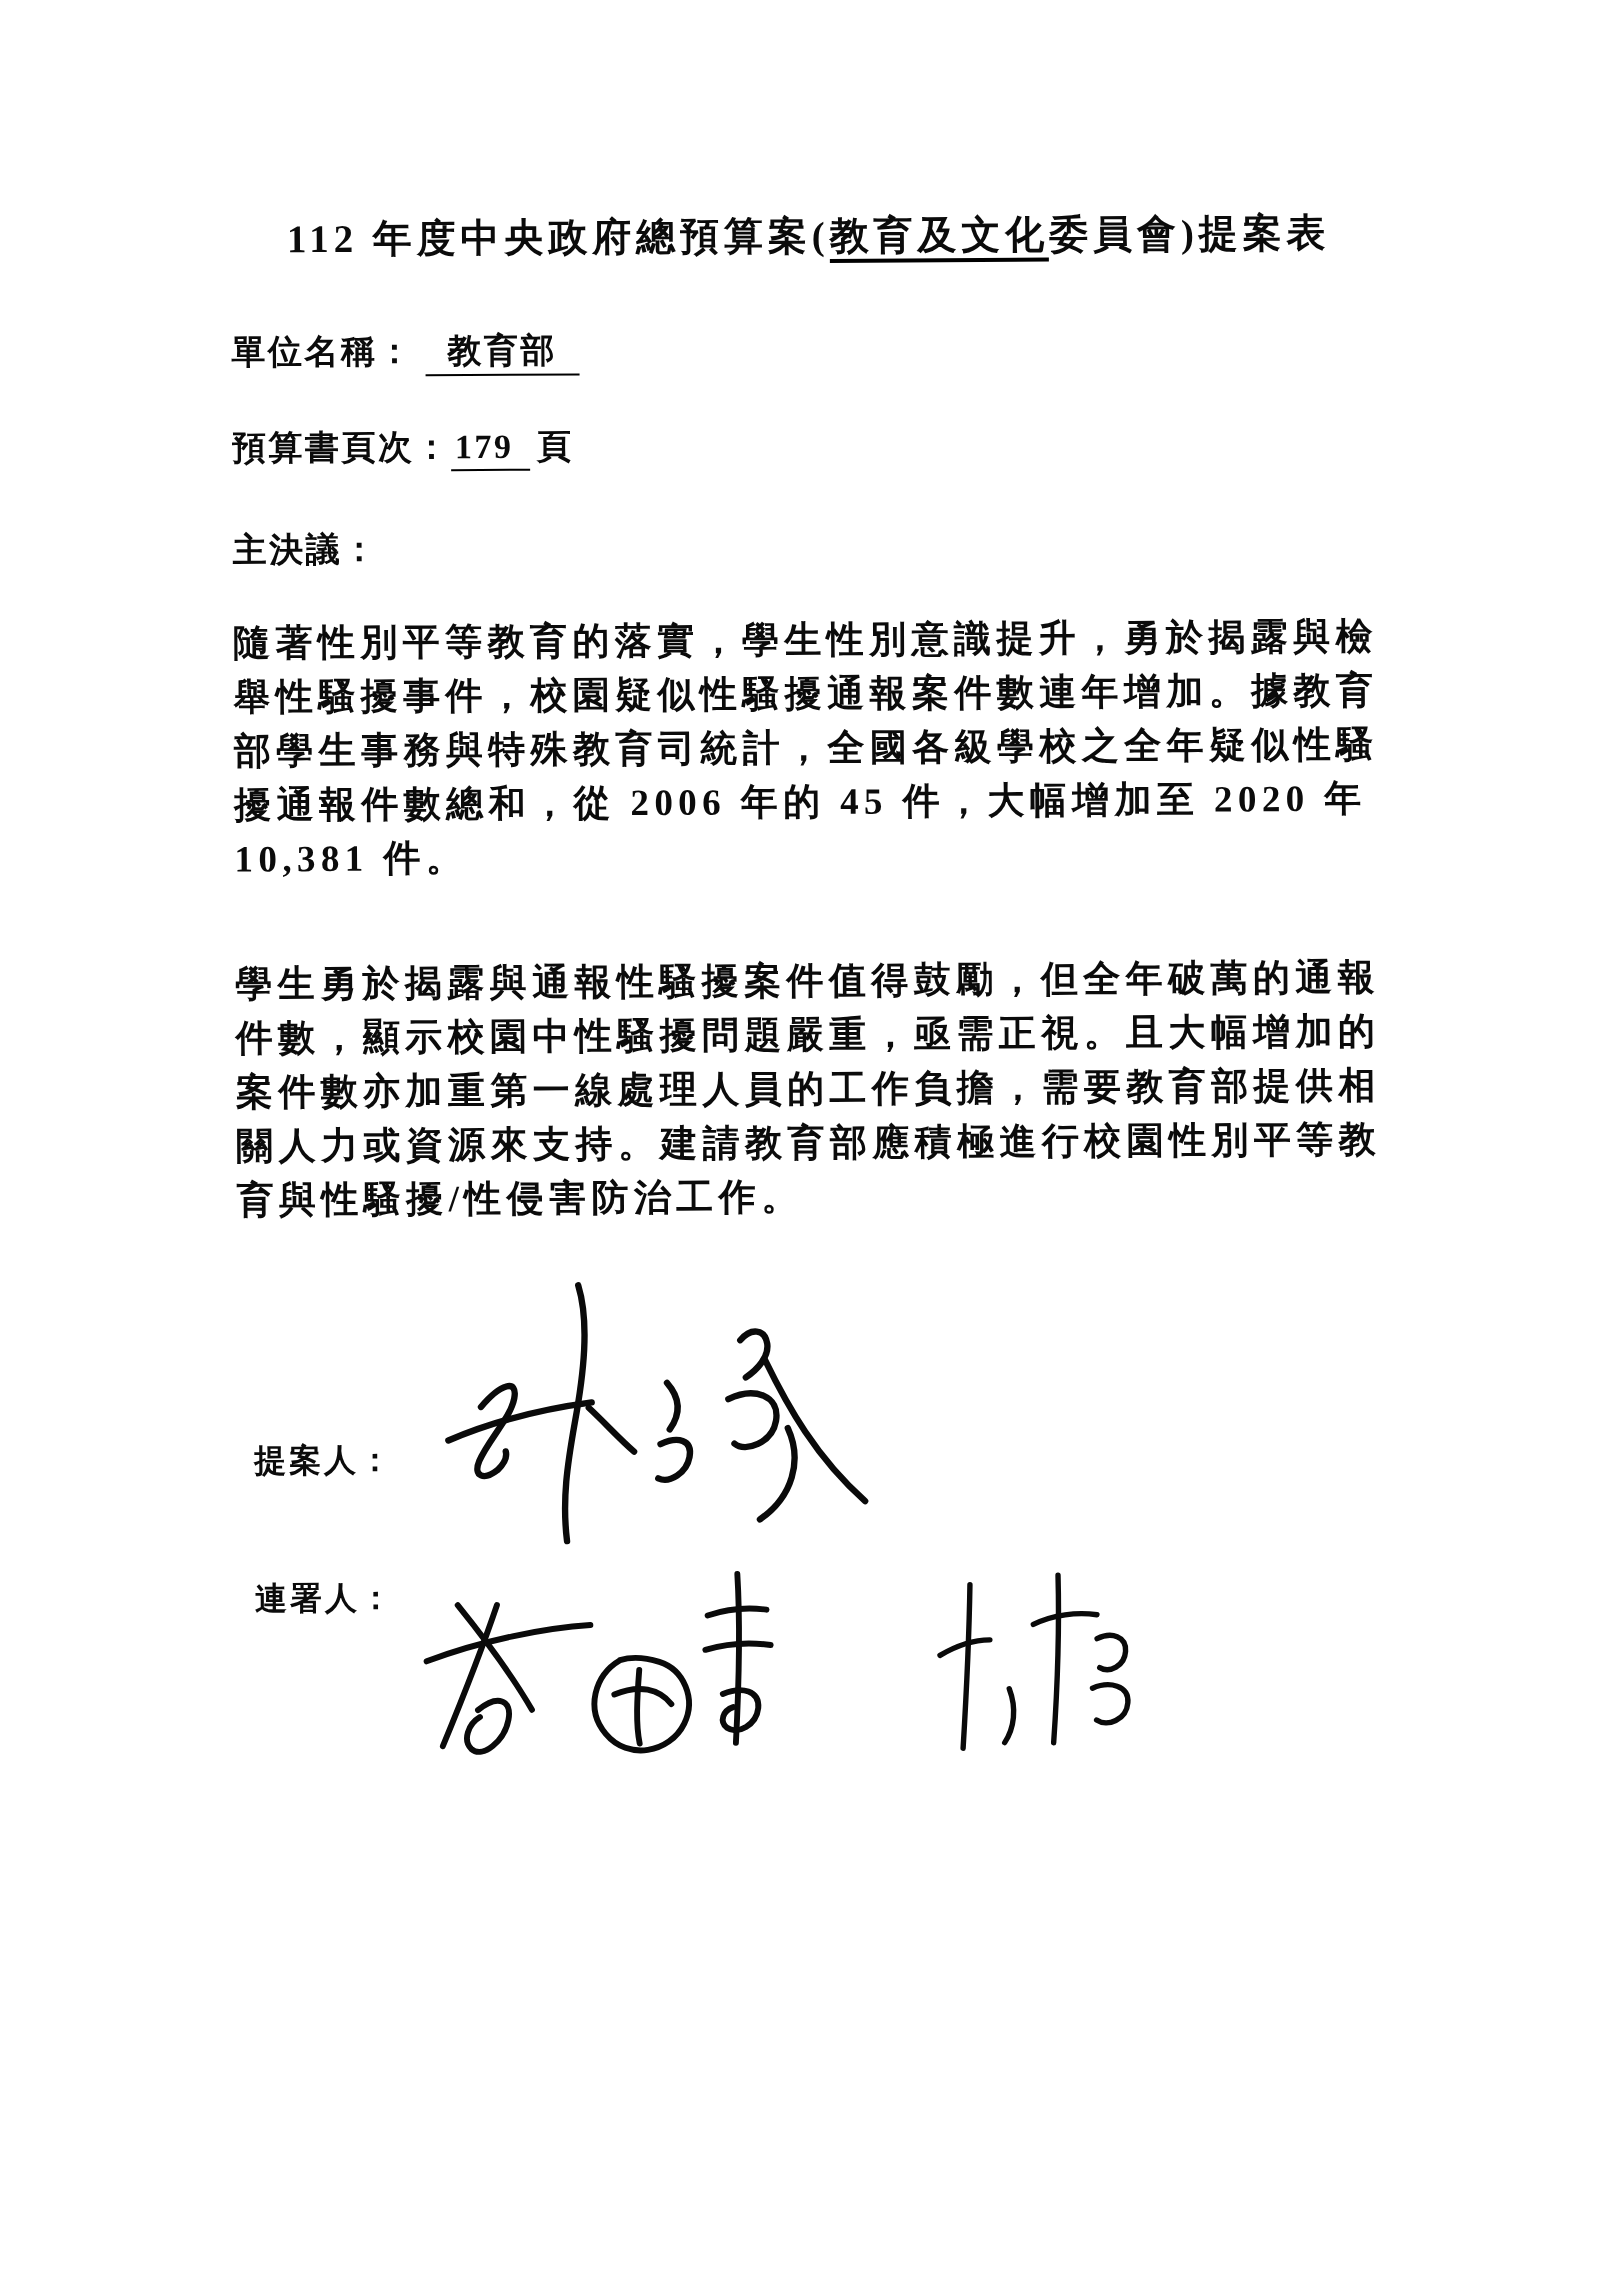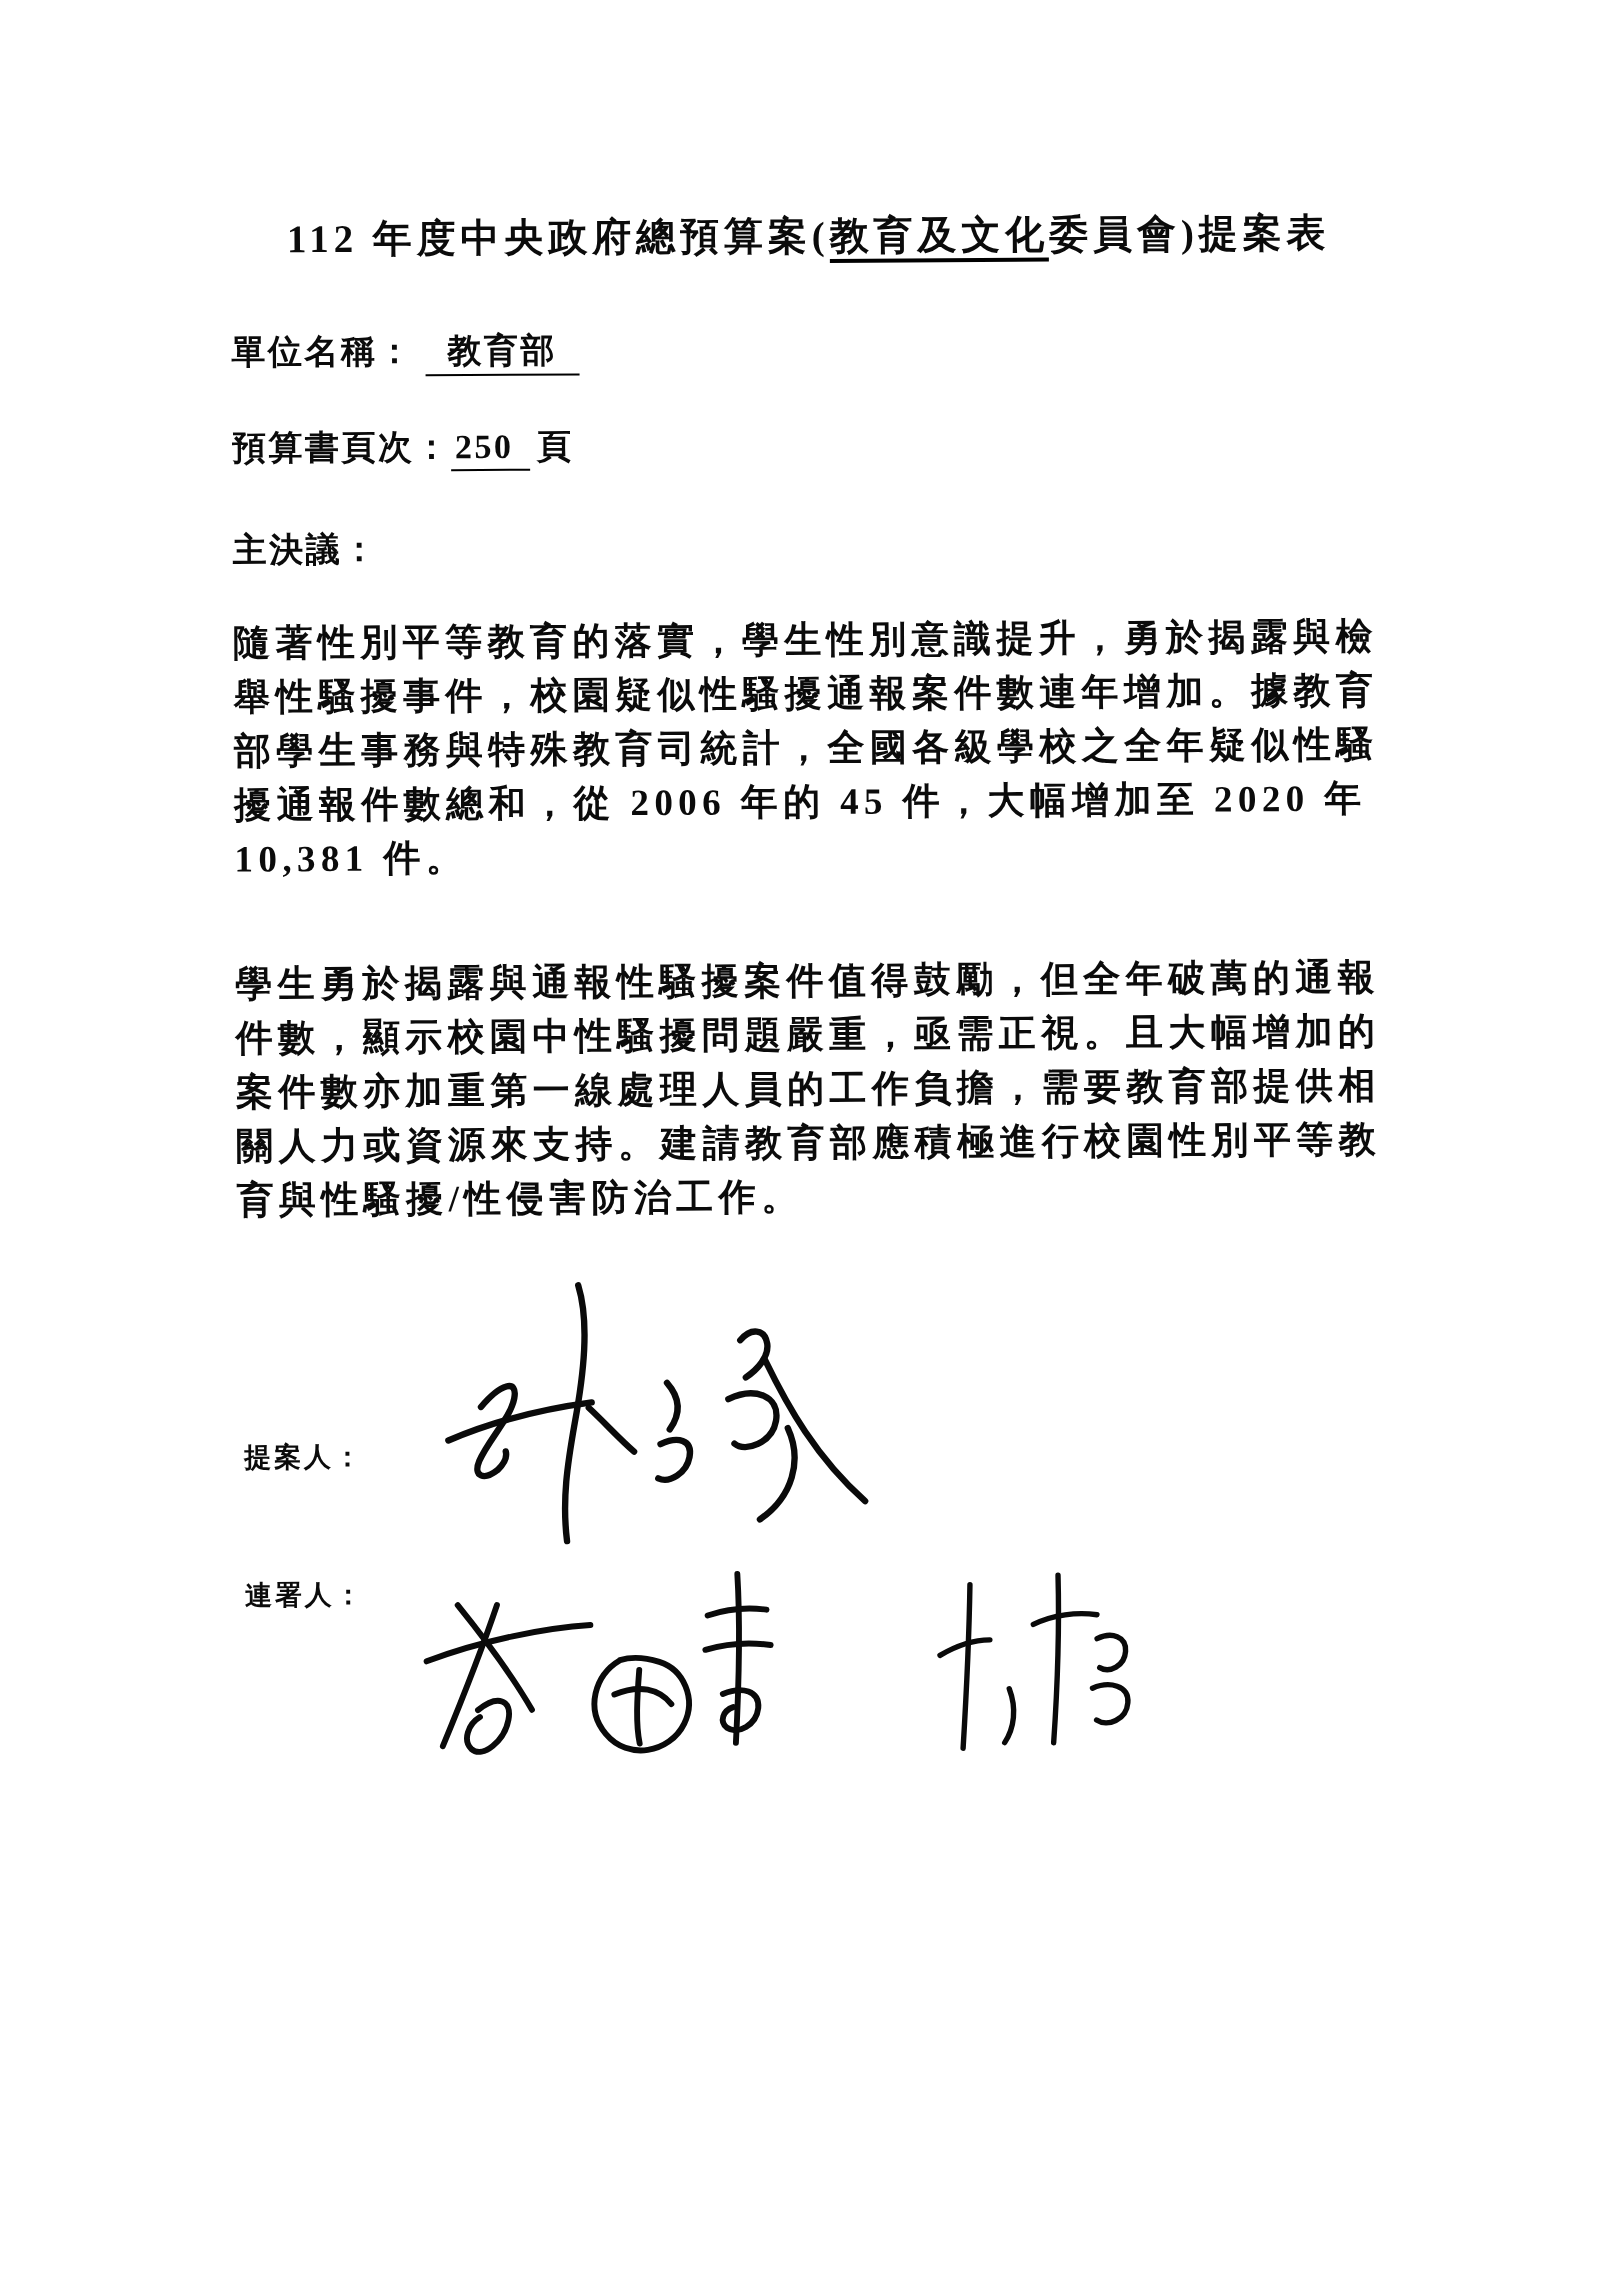--- a/index.html
+++ b/index.html
@@ -71,22 +71,22 @@
   .para .line {
     height: 54px;
     line-height: 54px;
     white-space: nowrap;
   }
   .p1 { top: 613px; }
   .p2 { top: 954px; }
   
   .sig-label {
     position: absolute;
-    left: 240px;
-    font-size: 27px;
+    left: 250px;
+    font-size: 32px;
     font-weight: 700;
     letter-spacing: 2.9px;
     white-space: nowrap;
     font-family: Liberation Mono, monospace;
   }
   .l-proposer { top: 1436px; }
   .l-cosigner { top: 1574px; }
   
   svg.ink { position: absolute; overflow: visible; }
   svg.ink path {
@@ -110,21 +110,21 @@
     <div class="title">
       <span>112 年度中央政府總預算案(</span><span class="u">教育及文化</span><span>委員會)提案表</span>
     </div>
 
     <div class="field f-unit">
       <span>單位名稱：</span>
       <span class="val-underline">教育部</span>
     </div>
 
     <div class="field f-budget">
-      <span>預算書頁次：</span><span class="num-underline">250</span><span class="after-num">頁</span>
+      <span>預算書頁次：</span><span class="num-underline">179</span><span class="after-num">頁</span>
     </div>
 
     <div class="field f-resolution">主決議：</div>
 
     <div class="para p1">
       <div class="line">隨著性別平等教育的落實，學生性別意識提升，勇於揭露與檢</div>
       <div class="line">舉性騷擾事件，校園疑似性騷擾通報案件數連年增加。據教育</div>
       <div class="line">部學生事務與特殊教育司統計，全國各級學校之全年疑似性騷</div>
       <div class="line">擾通報件數總和，從 2006 年的 45 件，大幅增加至 2020 年</div>
       <div class="line">10,381 件。</div>

